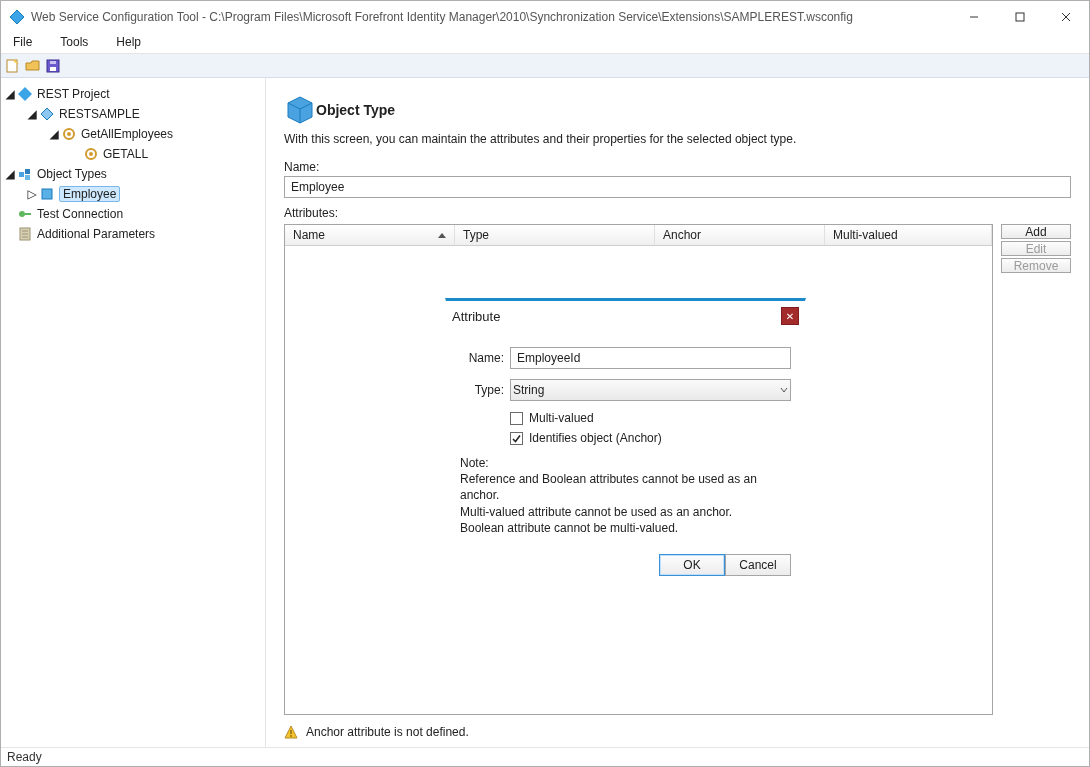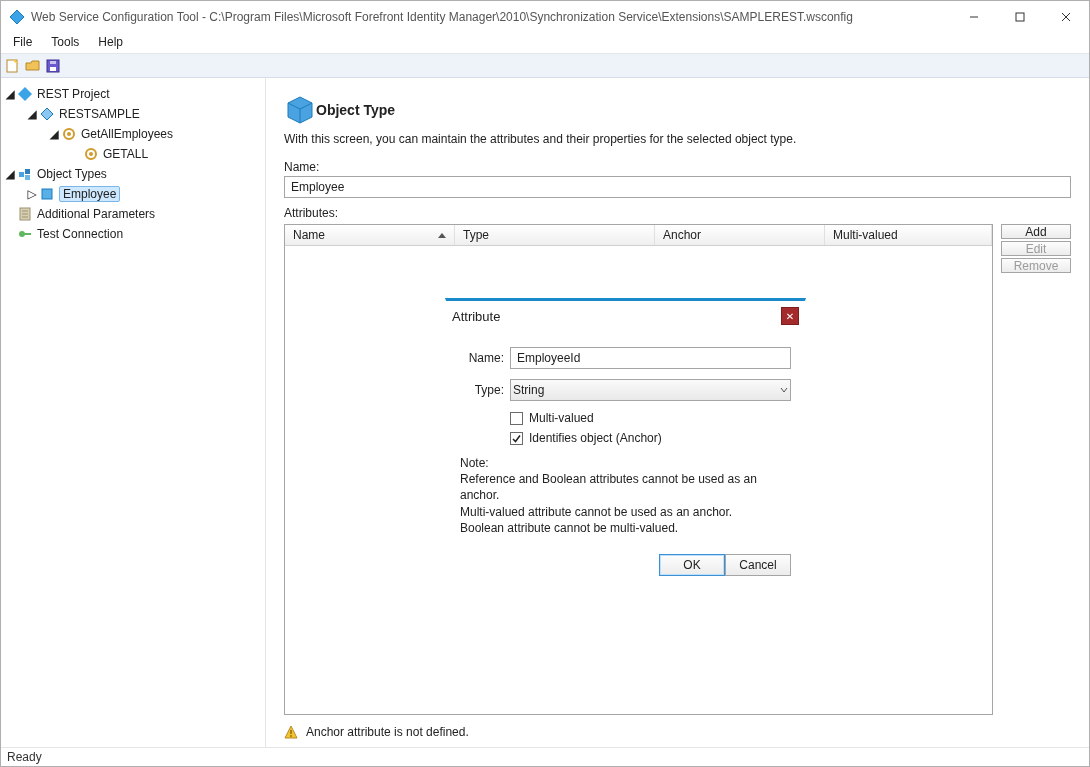--- a/index.html
+++ b/index.html
@@ -3,21 +3,21 @@
 <meta charset="utf-8">
 <style>
 * { box-sizing: border-box; margin: 0; padding: 0; font-family: "Segoe UI", Tahoma, sans-serif; font-size: 12px; }
 body { width: 1090px; height: 767px; background: #fff; border: 1px solid #afafaf; display: flex; flex-direction: column; overflow: hidden; }
 .titlebar { height: 31px; background: #fff; display: flex; align-items: center; padding: 0 0 0 8px; color: #555; }
 .titlebar .tb-ico { width: 16px; height: 16px; margin-right: 6px; }
 .tb-ctl { margin-left: auto; display: flex; }
 .tb-btn { width: 46px; height: 31px; display: flex; align-items: center; justify-content: center; }
 .tb-btn svg { width: 10px; height: 10px; }
 
-.menubar { height: 22px; background: #fff; border-bottom: 1px solid #e5e5e5; padding: 0 4px; display: flex; gap: 3px; }
+.menubar { height: 22px; background: #fff; border-bottom: 1px solid #e5e5e5; padding: 0 4px; display: flex; gap: 12px; }
 .menu-item { padding: 3px 8px; color: #222; }
 
 .toolbar { height: 24px; background: #eef3fa; border-bottom: 1px solid #d6dde8; display: flex; align-items: center; padding: 2px 4px; gap: 4px; }
 .tb-ico2 { width: 16px; height: 16px; }
 
 .body { flex: 1; display: flex; }
 .tree { width: 265px; border-right: 1px solid #e5e5e5; padding: 6px 2px; overflow: auto; }
 .tnode { display: flex; align-items: center; height: 20px; padding-left: 6px; color: #222; white-space: nowrap; }
 .exp { width: 10px; height: 10px; margin-right: 2px; display: inline-flex; align-items: center; justify-content: center; }
 .nico { width: 16px; height: 16px; margin-right: 4px; }
@@ -159,34 +159,34 @@
     <div class="tnode" style="padding-left:24px">
       <span class="exp">▷</span>
       <svg class="nico" viewBox="0 0 16 16">
           <rect x="3" y="3" width="10" height="10" fill="#58b0e6" stroke="#1a7bbd"></rect>
         </svg>
       <span class="sel">Employee</span>
     </div>
     <div class="tnode" style="padding-left:2px">
       <span class="exp" style="visibility:hidden">◢</span>
       <svg class="nico" viewBox="0 0 16 16">
+          <circle cx="5" cy="8" r="3" fill="#5fb85f"></circle>
+          <rect x="8" y="7" width="6" height="2" fill="#5fb85f"></rect>
+        </svg>
+      <span>Test Connection</span>
+    </div>
+    <div class="tnode" style="padding-left:2px">
+      <span class="exp" style="visibility:hidden">◢</span>
+      <svg class="nico" viewBox="0 0 16 16">
           <rect x="3" y="2" width="10" height="12" fill="#d7d0b6" stroke="#9c936e"></rect>
           <line x1="5" y1="5" x2="11" y2="5" stroke="#9c936e"></line>
           <line x1="5" y1="8" x2="11" y2="8" stroke="#9c936e"></line>
           <line x1="5" y1="11" x2="11" y2="11" stroke="#9c936e"></line>
         </svg>
       <span>Additional Parameters</span>
-    </div>
-    <div class="tnode" style="padding-left:2px">
-      <span class="exp" style="visibility:hidden">◢</span>
-      <svg class="nico" viewBox="0 0 16 16">
-          <circle cx="5" cy="8" r="3" fill="#5fb85f"></circle>
-          <rect x="8" y="7" width="6" height="2" fill="#5fb85f"></rect>
-        </svg>
-      <span>Test Connection</span>
     </div>
   </div>
 
   <div class="main">
     <div class="content">
       <div class="hdr">
         <svg width="32" height="32" viewBox="0 0 32 32">
             <polygon points="16,3 28,9 28,23 16,29 4,23 4,9" fill="#4aa3e0" stroke="#1a7bbd"></polygon>
             <polyline points="4,9 16,15 28,9" fill="none" stroke="#1a7bbd"></polyline>
             <line x1="16" y1="15" x2="16" y2="29" stroke="#1a7bbd"></line>

